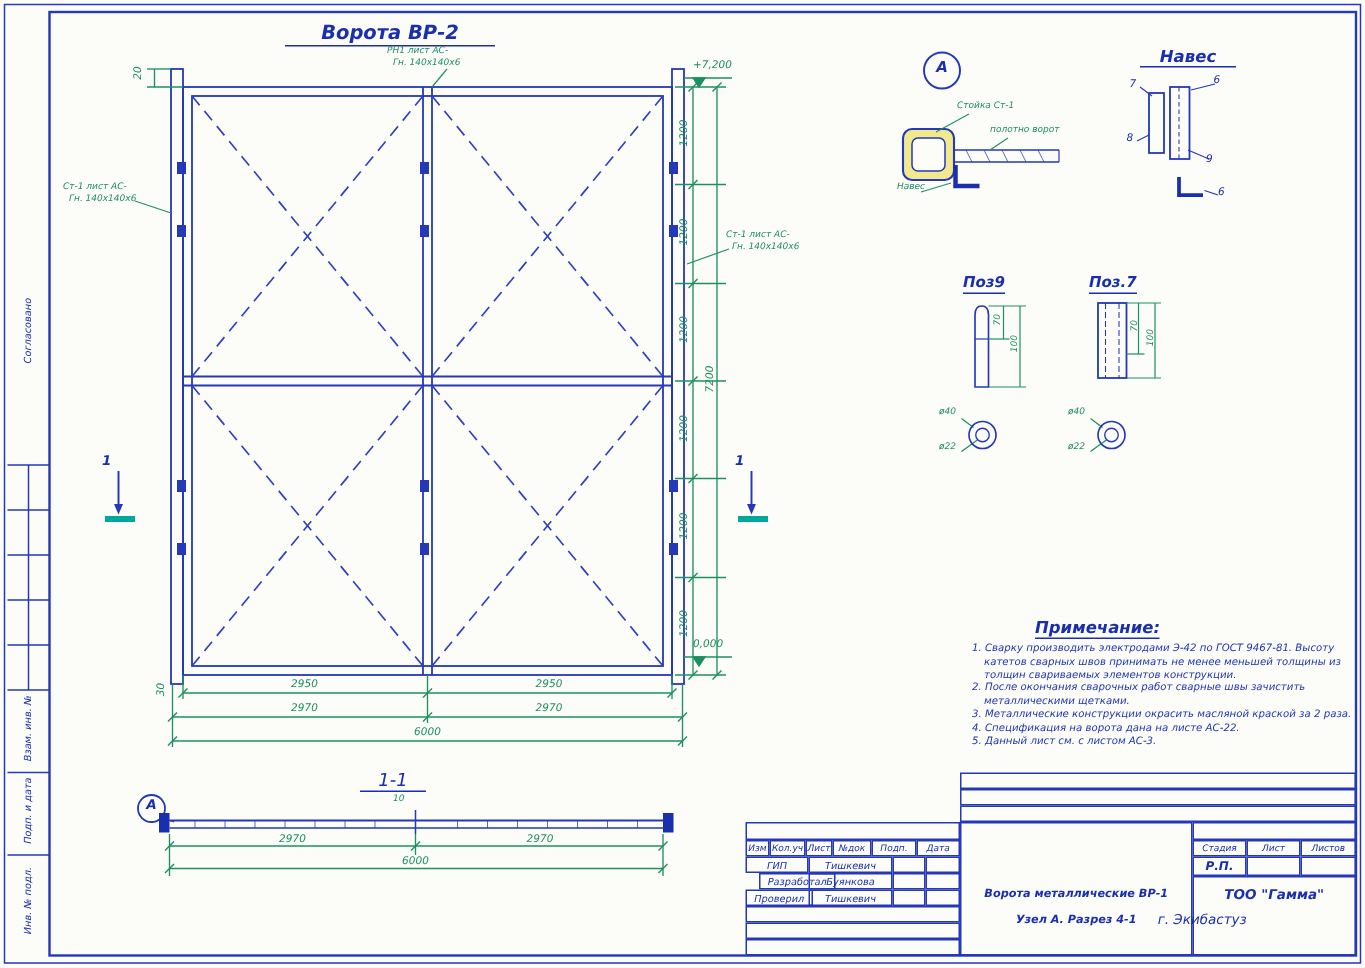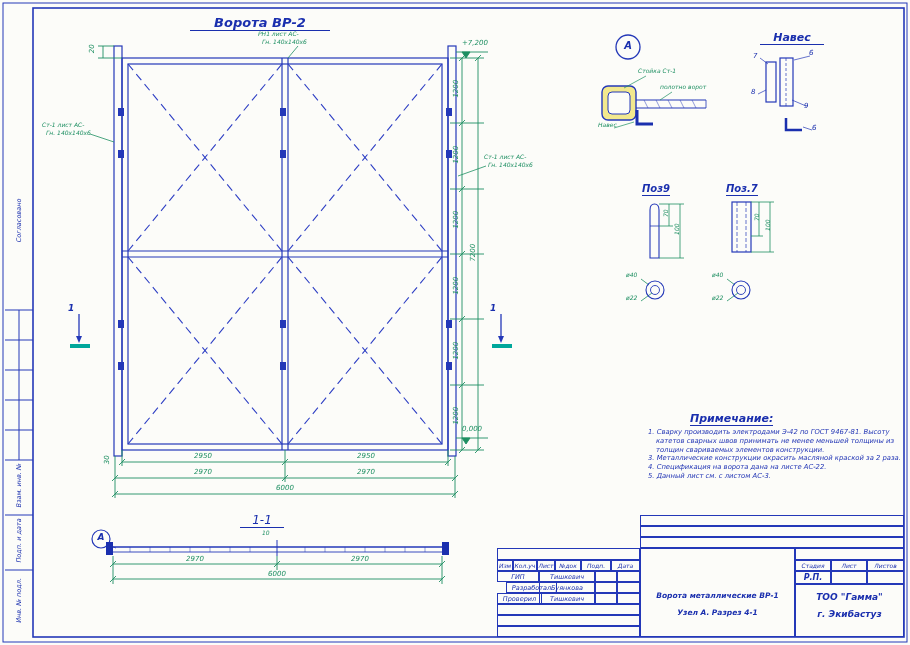--- a/index.html
+++ b/index.html
@@ -305,20 +305,21 @@
 
 <div class="t ttl2" style="left:726px;top:184px">Поз.7</div>
 <div class="t dim c rot sm" style="left:745px;top:214px;width:24px">70</div>
 <div class="t dim c rot sm" style="left:756px;top:222px;width:24px">100</div>
 <div class="t dim sm" style="left:712px;top:272px">ø40</div>
 <div class="t dim sm" style="left:712px;top:295px">ø22</div>
 
 <div class="t" style="left:690px;top:413px;font-size:11px;font-weight:bold;border-bottom:1px solid #1a2fae">Примечание:</div>
 <div class="abs notes" style="left:648px;top:428px;width:254px">
   <p>1. Сварку производить электродами Э-42 по ГОСТ 9467-81. Высоту катетов сварных швов принимать не менее меньшей толщины из толщин свариваемых элементов конструкции.</p>
+  <p>2. После окончания сварочных работ сварные швы зачистить металлическими щетками.</p>
   <p>3. Металлические конструкции окрасить масляной краской за 2 раза.</p>
   <p>4. Спецификация на ворота дана на листе АС-22.</p>
   <p>5. Данный лист см. с листом АС-3.</p>
 </div>
 
 <div class="t c" style="left:240px;top:514px;width:44px;font-size:12px;font-weight:normal;border-bottom:1px solid #1a2fae">1-1</div>
 <div class="t c" style="left:93px;top:533px;width:16px;font-size:9px;font-weight:bold">А</div>
 <div class="t dim sm" style="left:262px;top:530px">10</div>
 <div class="t dim c" style="left:178px;top:556px;width:34px">2970</div>
 <div class="t dim c" style="left:343px;top:556px;width:34px">2970</div>
@@ -398,15 +399,15 @@
 <div class="cell sm" style="left:867px;top:560px;width:37px;height:11px">
       <span>Листов</span>
     </div>
 <div class="cell" style="left:795px;top:571px;width:36px;height:13px;font-size:8px;font-weight:bold">
       <span>Р.П.</span>
     </div>
 <div class="cell" style="left:831px;top:571px;width:36px;height:13px"></div>
 <div class="cell" style="left:867px;top:571px;width:37px;height:13px"></div>
 <div class="cell" style="left:795px;top:584px;width:109px;height:53px"></div>
 <div class="t c" style="left:797px;top:593px;width:105px;font-size:9px;font-weight:bold">ТОО "Гамма"</div>
-<div class="t c" style="left:797px;top:610px;width:105px;font-size:9px;font-weight:bold">г. Экибастуз</div>
+<div class="t c" style="left:749px;top:610px;width:105px;font-size:9px;font-weight:normal">г. Экибастуз</div>
 
 </div>
 
 </body></html>

